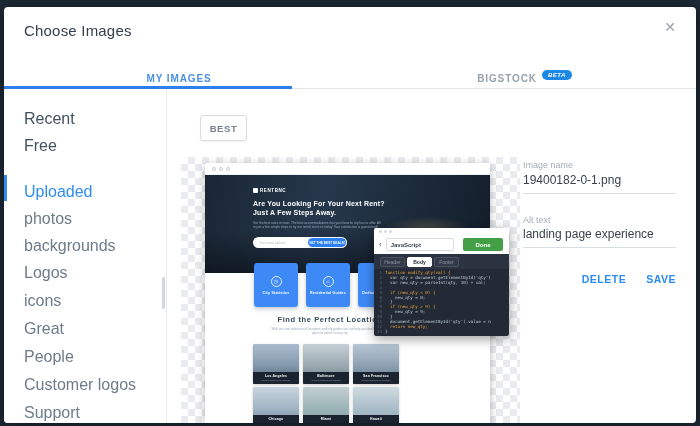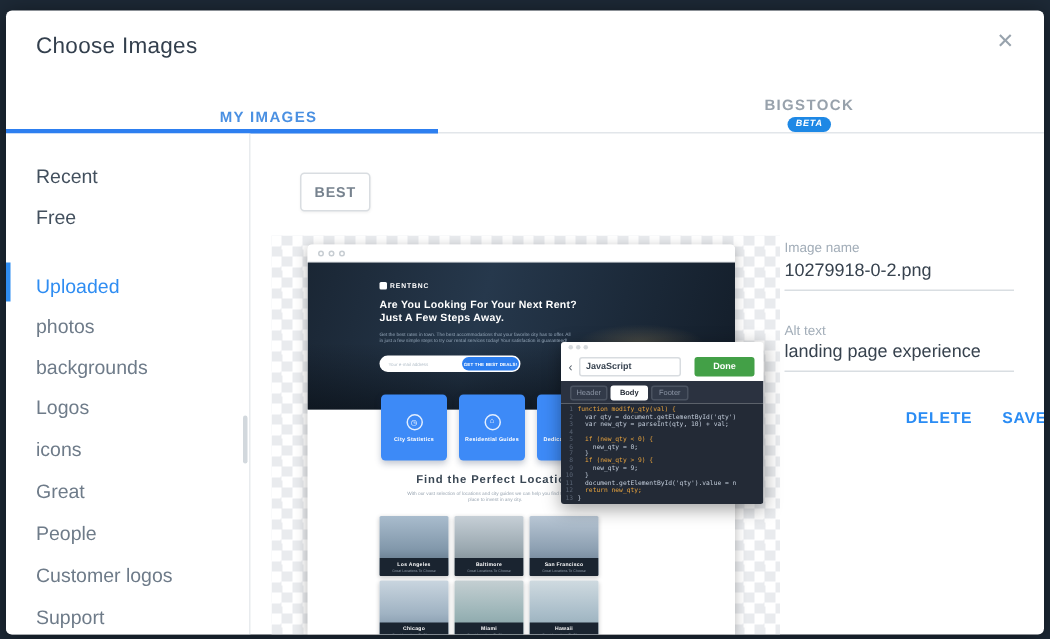--- a/index.html
+++ b/index.html
@@ -12,30 +12,30 @@
            box-shadow:0 2px 14px rgba(0,0,0,.45); }
 
   
   .title { left:20px; top:15px; font-size:15px; color:#333f4d; letter-spacing:.2px; }
   .close { right:20px; top:12px; font-size:14px; color:#98a3ad; cursor:pointer; }
 
   
   .tab { top:62px; height:18px; display:flex; align-items:center; justify-content:center; gap:5px;
          font-size:10px; font-weight:bold; letter-spacing:.9px; cursor:pointer; }
   .tab-active { left:120px; width:110px; color:#4a90e2; }
-  .tab-inactive { left:463px; width:145px; color:#98a2ac;flex-direction:column; }
+  .tab-inactive { left:448px; width:145px; color:#98a2ac; }
   .beta { background:#1e88e5; color:#fff; font-size:6px; font-weight:bold; font-style:italic;
           padding:2px 6px; border-radius:7px; letter-spacing:.5px; position:relative; top:-3px; }
   .tabline-gray { left:0; right:0; top:81px; height:1px; background:#e2e6ea; }
   .tabline-blue { left:0; top:79px; width:288px; height:3px; background:#2d7ff0; }
 
   
   .sidebar { left:0; top:82px; width:162px; bottom:0; background:#fff; }
   .side-divider { left:162px; top:82px; bottom:0; width:1px; background:#e8ebee; }
-  .side-item { position:absolute; left:20px; height:14px; font-size:13px; cursor:pointer; white-space:nowrap; }
+  .side-item { position:absolute; left:20px; height:14px; font-size:16px; cursor:pointer; white-space:nowrap; }
   .side-dark   { color:#43505e; }
   .side-muted  { color:#6e7b89; }
   .side-active { color:#2f8df2; }
   .side-indicator { position:absolute; left:0; top:86px; width:3px; height:26px; background:#2f8df2; }
   .side-scroll { position:absolute; left:158px; top:188px; width:3px; height:32px; background:#d2d8dd; border-radius:2px; }
 
   
   .btn-back { left:196px; top:108px; width:47px; height:26px; background:#fff;
               border:1px solid #d9dde1; border-radius:3px; color:#76828e;
               font-size:9.5px; font-weight:bold; letter-spacing:.6px;
@@ -122,21 +122,21 @@
             padding:2px 0 0 3px; font-family:"DejaVu Sans Mono", monospace; }
   .cl { display:flex; line-height:4.9px; font-size:4.2px; white-space:pre; }
   .cn { width:8px; text-align:right; color:#5a6474; padding-right:3px; flex:none; }
   .ct { color:#c3cddb; }
   .ct.kw { color:#e8a33d; }
 
   
   .d-label { left:519px; font-size:9px; color:#a2adb8; }
   .d-value { left:519px; width:153px; font-size:12px; color:#37424e; padding-bottom:6px;
              border-bottom:1px solid #d9dee2; cursor:text; }
-  .d-actions { left:541px; top:266px; width:153px; display:flex; justify-content:flex-end; gap:20px; }
+  .d-actions { left:519px; top:266px; width:153px; display:flex; justify-content:flex-end; gap:20px; }
   .d-link { font-size:10.5px; font-weight:bold; letter-spacing:.5px; color:#2a8cf4; cursor:pointer; }
 </style>
 </head>
 <body>
 
 <div class="modal">
 
   <div class="abs title">Choose Images</div>
   <div class="abs close">✕</div>
 
@@ -272,21 +272,21 @@
       <div class="cl"><span class="cn">8</span><span class="ct kw">  if (new_qty &gt; 9) {</span></div>
       <div class="cl"><span class="cn">9</span><span class="ct">    new_qty = 9;</span></div>
       <div class="cl"><span class="cn">10</span><span class="ct">  }</span></div>
       <div class="cl"><span class="cn">11</span><span class="ct">  document.getElementById('qty').value = n</span></div>
       <div class="cl"><span class="cn">12</span><span class="ct kw">  return new_qty;</span></div>
       <div class="cl"><span class="cn">13</span><span class="ct">}</span></div>
     </div>
   </div>
 
   <div class="abs d-label" style="top:153px">Image name</div>
-  <div class="abs d-value" style="top:166px">10279918-0-2.png</div>
+  <div class="abs d-value" style="top:166px">19400182-0-1.png</div>
   <div class="abs d-label" style="top:208px">Alt text</div>
   <div class="abs d-value" style="top:220px">landing page experience</div>
   <div class="abs d-actions">
     <span class="d-link">DELETE</span>
     <span class="d-link">SAVE</span>
   </div>
 
 </div>
 
 </body></html>

